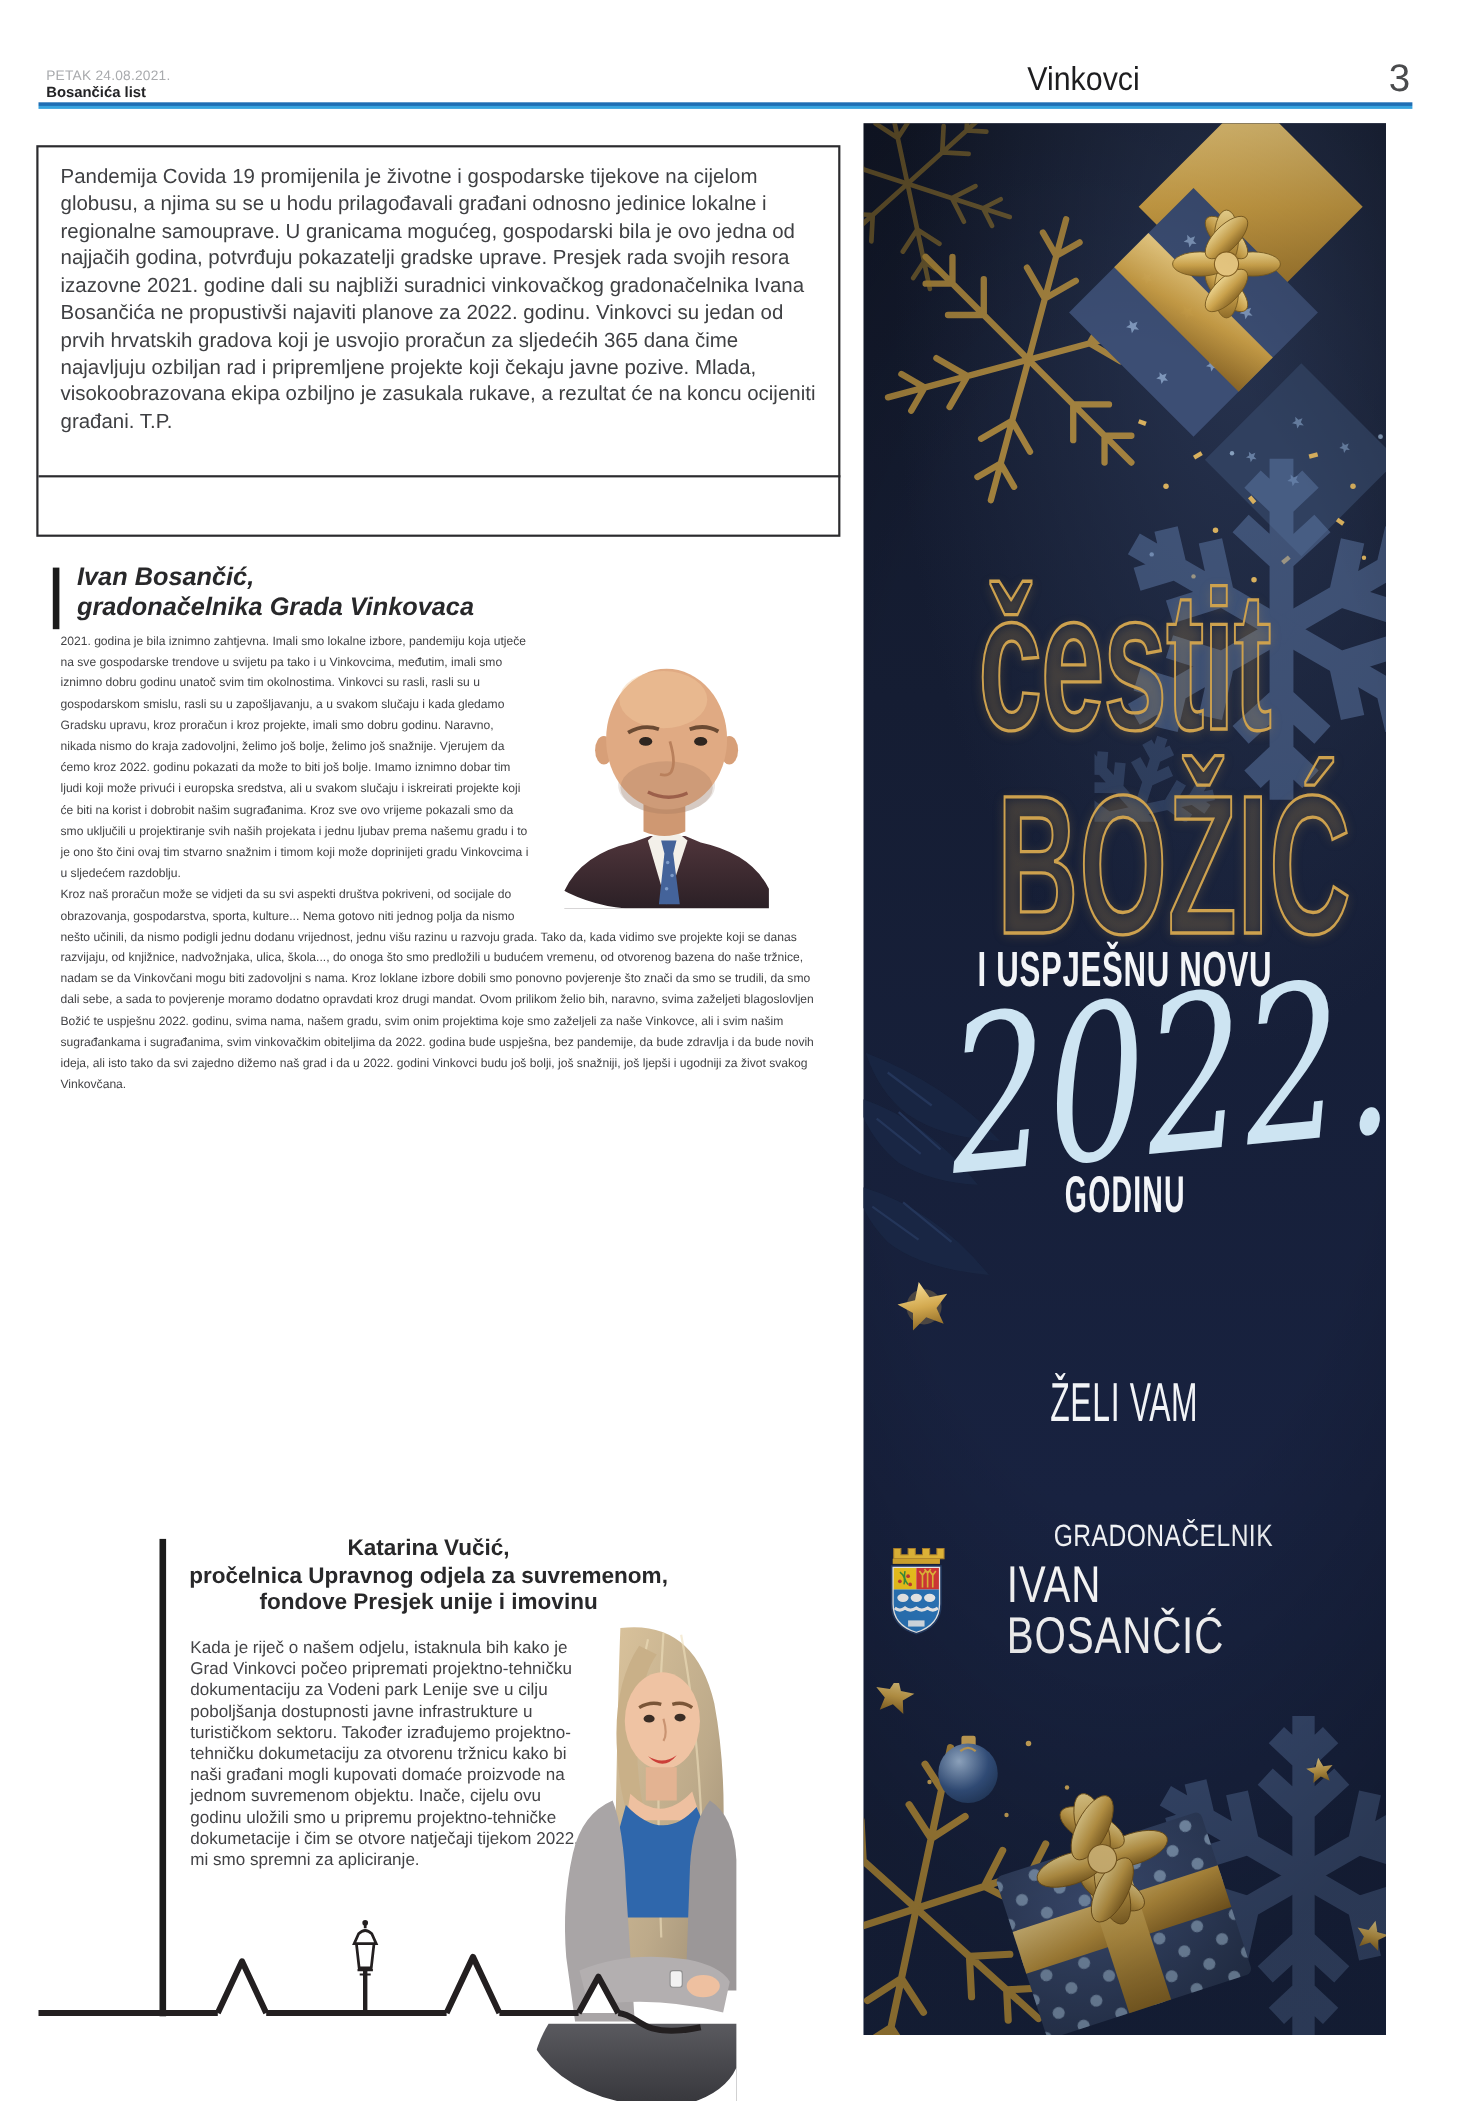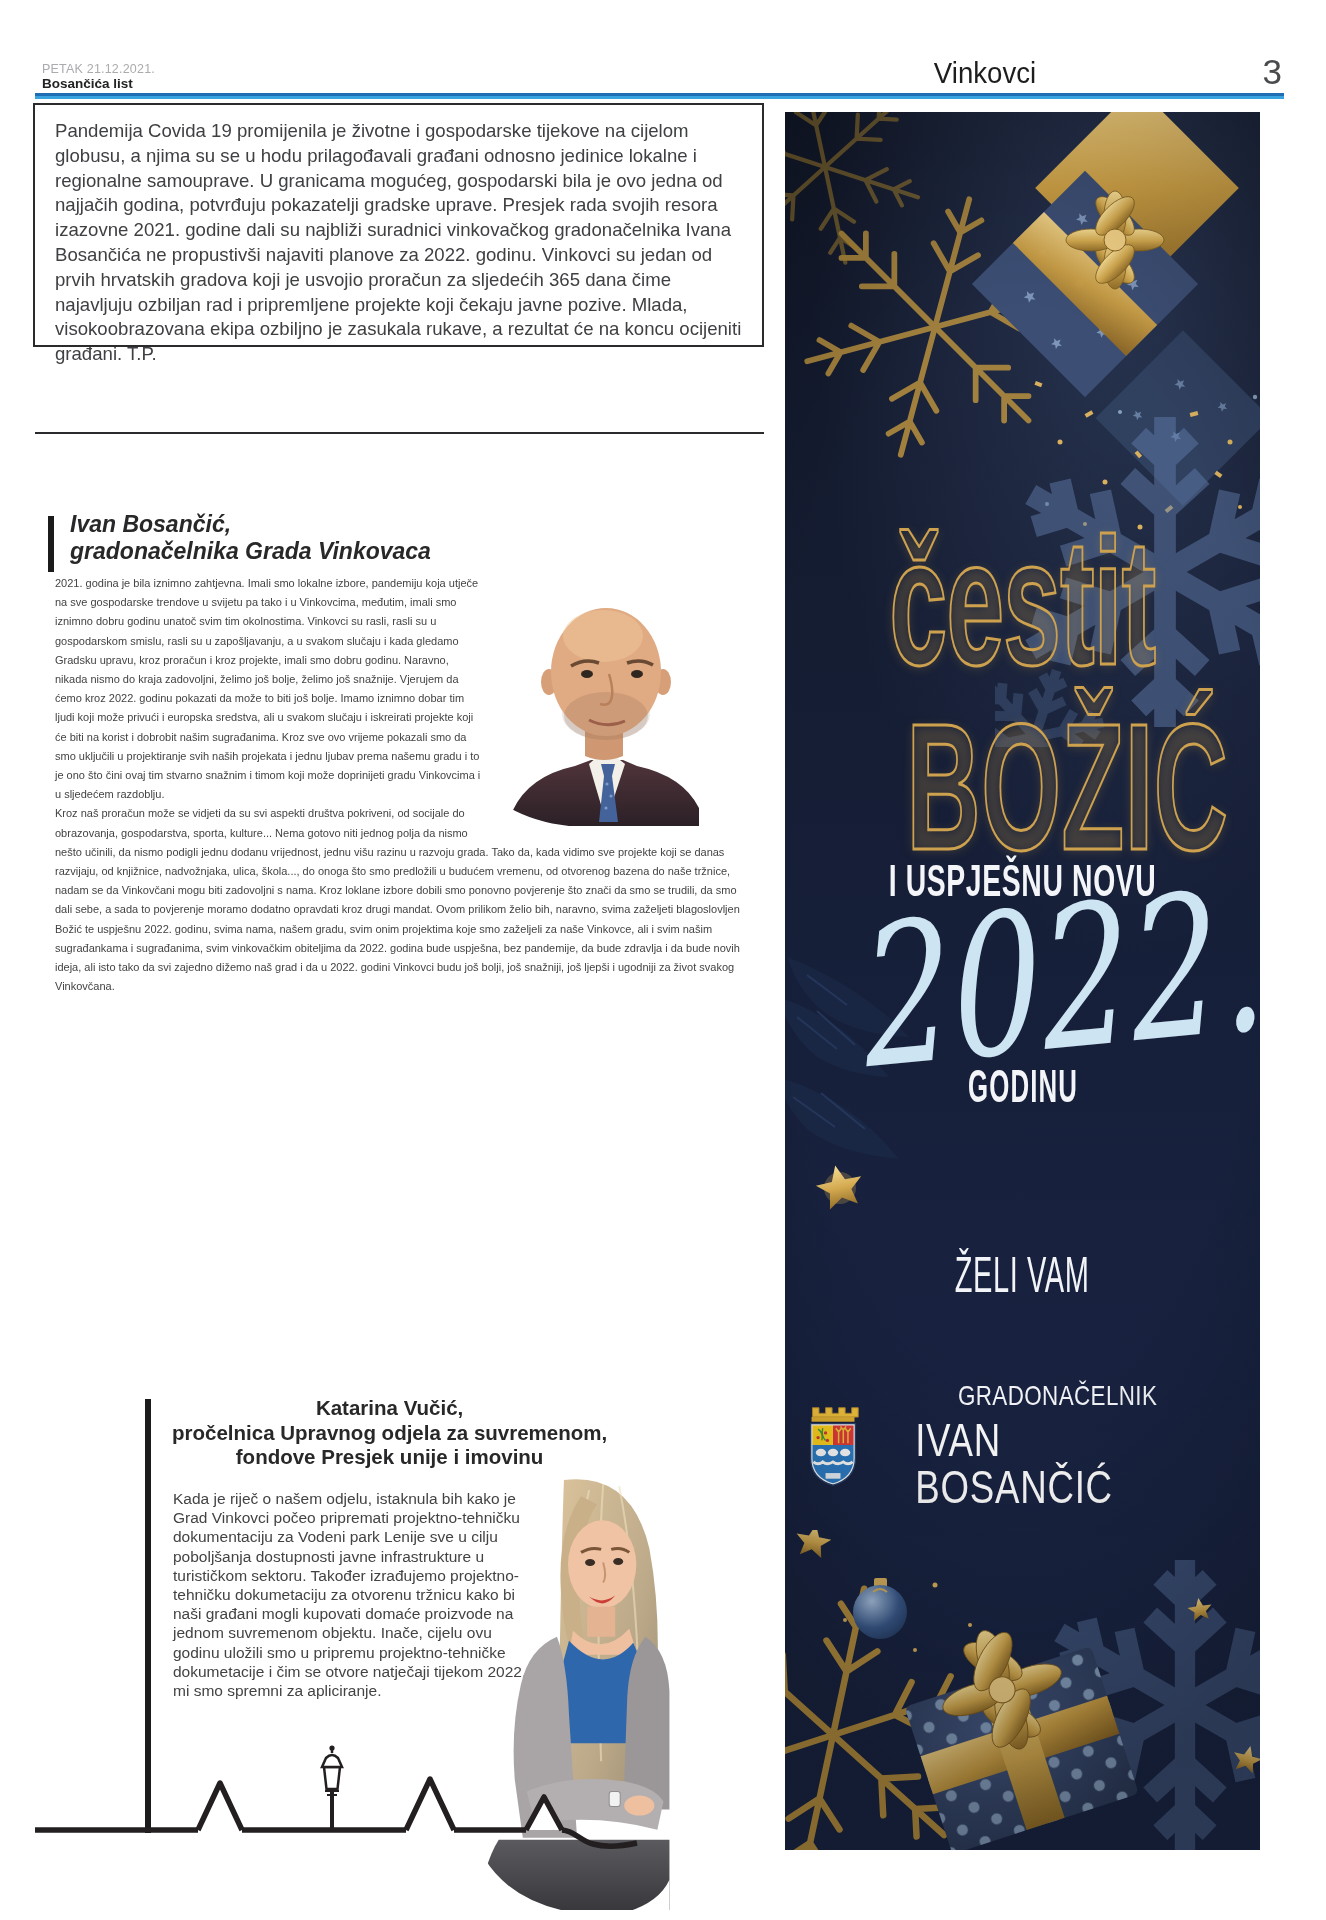--- a/index.html
+++ b/index.html
@@ -9,21 +9,21 @@
   
   .hdr-date { position:absolute; left:42px; top:62px; font-size:12.5px; color:#a9abae; letter-spacing:.2px; }
   .hdr-pub  { position:absolute; left:42px; top:76px; font-size:13.5px; font-weight:700; color:#232325; }
   .hdr-section { position:absolute; left:890px; width:190px; top:56px; text-align:center;
                  font-size:30px; color:#1d1d1f; transform:scaleX(.92); }
   .hdr-page { position:absolute; right:44px; top:52px; font-size:35px; color:#4a4b4d; }
   .hdr-rule { position:absolute; left:35px; right:42px; top:93px; height:6px;
               background:linear-gradient(180deg,#1f6eb4 0%,#1f6eb4 48%,#38a3de 52%,#38a3de 100%); }
 
   
-  .lead { position:absolute; left:33px; top:103px; width:731px; height:244px; box-sizing:border-box;
+  .lead { position:absolute; left:33px; top:132px; width:731px; height:356px; box-sizing:border-box;
           border:2px solid #2b2b2e; padding:14px 20px 0 20px;
           font-size:18.6px; line-height:24.8px; color:#3f4043; }
 
   .col-rule { position:absolute; left:35px; top:432px; width:729px; height:2px; background:#2b2b2e; }
 
   
   .accent-bar { position:absolute; width:6px; background:#1b1b1b; }
   .iv-bar { left:48px; top:516px; height:56px; }
   .iv-head { position:absolute; left:70px; top:511px; font-size:23px; line-height:27px; font-weight:700; color:#28282a;font-style:italic; }
   .iv-body { position:absolute; left:55px; top:574px; width:688px;
@@ -76,21 +76,21 @@
   .ad-sender .t1 { font-size:28px; color:#f4f6f9; line-height:1; }
   .ad-sender .t1 .cond { transform:scaleX(.8); letter-spacing:.5px; }
   .ad-sender .t2 { font-size:47px; color:#ffffff; line-height:1; }
   .ad-sender .t2 .cond { transform:scaleX(.78); letter-spacing:1px; }
 </style>
 </head>
 <body>
 
 <div class="page">
 
-  <div class="hdr-date">PETAK 21.12.2021.</div>
+  <div class="hdr-date">PETAK 24.08.2021.</div>
   <div class="hdr-pub">Bosančića list</div>
   <div class="hdr-section">Vinkovci</div>
   <div class="hdr-page">3</div>
   <div class="hdr-rule"></div>
 
   <div class="lead">
     <span>Pandemija Covida 19 promijenila je životne i gospodarske tijekove na cijelom globusu, a njima su se u hodu prilagođavali građani odnosno jedinice lokalne i regionalne samouprave. U granicama mogućeg, gospodarski bila je ovo jedna od najjačih godina, potvrđuju pokazatelji gradske uprave. Presjek rada svojih resora izazovne 2021. godine dali su najbliži suradnici vinkovačkog gradonačelnika Ivana Bosančića ne propustivši najaviti planove za 2022. godinu. Vinkovci su jedan od prvih hrvatskih gradova koji je usvojio proračun za sljedećih 365 dana čime najavljuju ozbiljan rad i pripremljene projekte koji čekaju javne pozive. Mlada, visokoobrazovana ekipa ozbiljno je zasukala rukave, a rezultat će na koncu ocijeniti građani. T.P.</span>
   </div>
 
   <div class="col-rule"></div>

